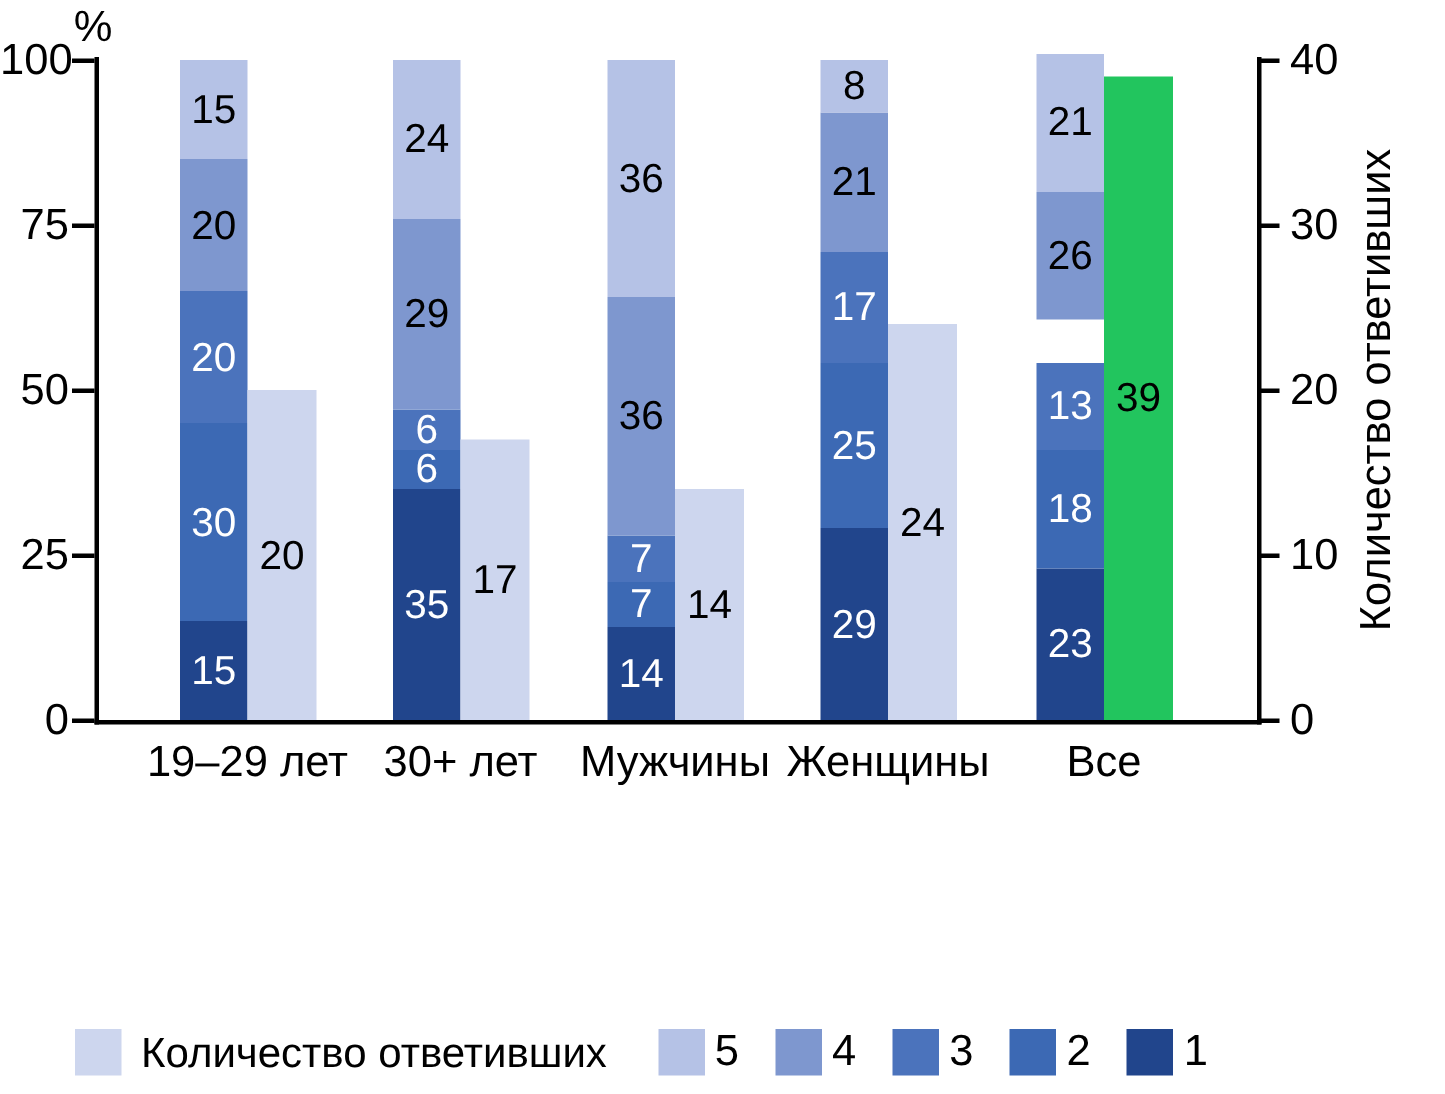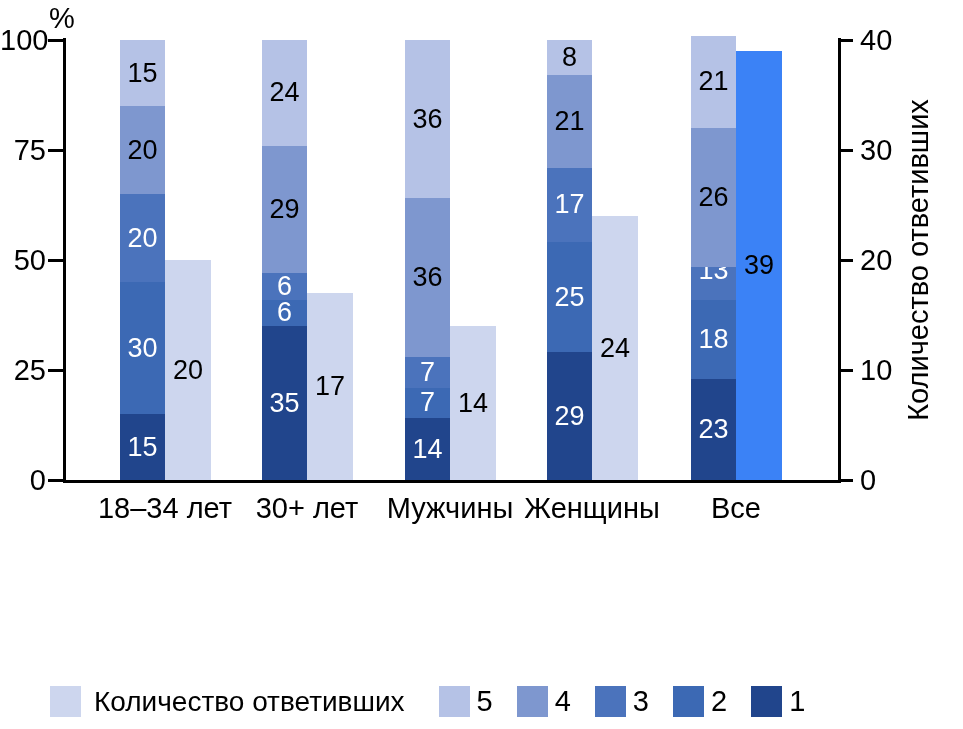--- a/index.html
+++ b/index.html
@@ -174,32 +174,32 @@
       </div>
       <div class="seg" style="left: 691px; top: 378.8px; width: 45px; height: 101.2px; background: rgb(33, 69, 140); color: rgb(255, 255, 255);">
         <div>23</div>
       </div>
       <div class="seg" style="left: 691px; top: 299.6px; width: 45px; height: 79.2px; background: rgb(60, 105, 180); color: rgb(255, 255, 255);">
         <div>18</div>
       </div>
       <div class="seg" style="left: 691px; top: 242.4px; width: 45px; height: 57.2px; background: rgb(75, 115, 188); color: rgb(255, 255, 255);">
         <div>13</div>
       </div>
-      <div class="seg" style="left: 691px; top: 128px; width: 45px; height: 139px; background: rgb(126, 151, 207); color: rgb(0, 0, 0);">
+      <div class="seg" style="left: 691px; top: 128px; width: 45px; height: 85px; background: rgb(126, 151, 207); color: rgb(0, 0, 0);">
         <div>26</div>
       </div>
       <div class="seg" style="left: 691px; top: 35.6px; width: 45px; height: 92.4px; background: rgb(181, 194, 230); color: rgb(0, 0, 0);">
         <div>21</div>
       </div>
-      <div class="count-bar" style="left: 736px; top: 51px; width: 46px; height: 429px; background: #3b82f6; color: rgb(0, 0, 0);">
+      <div class="count-bar" style="left: 736px; top: 51px; width: 46px; height: 429px; background: #22c55e; color: rgb(0, 0, 0);">
         <div>39</div>
       </div>
     </div>
   <div id="cat-labels">
-      <div class="cat-label" style="left: 85px;">18–34 лет</div>
+      <div class="cat-label" style="left: 85px;">19–29 лет</div>
       <div class="cat-label" style="left: 227px;">30+ лет</div>
       <div class="cat-label" style="left: 370px;">Мужчины</div>
       <div class="cat-label" style="left: 512px;">Женщины</div>
       <div class="cat-label" style="left: 656px;">Все</div>
     </div>
 
 
   <div class="right-title-box">
     <span>Количество ответивших</span>
   </div>

